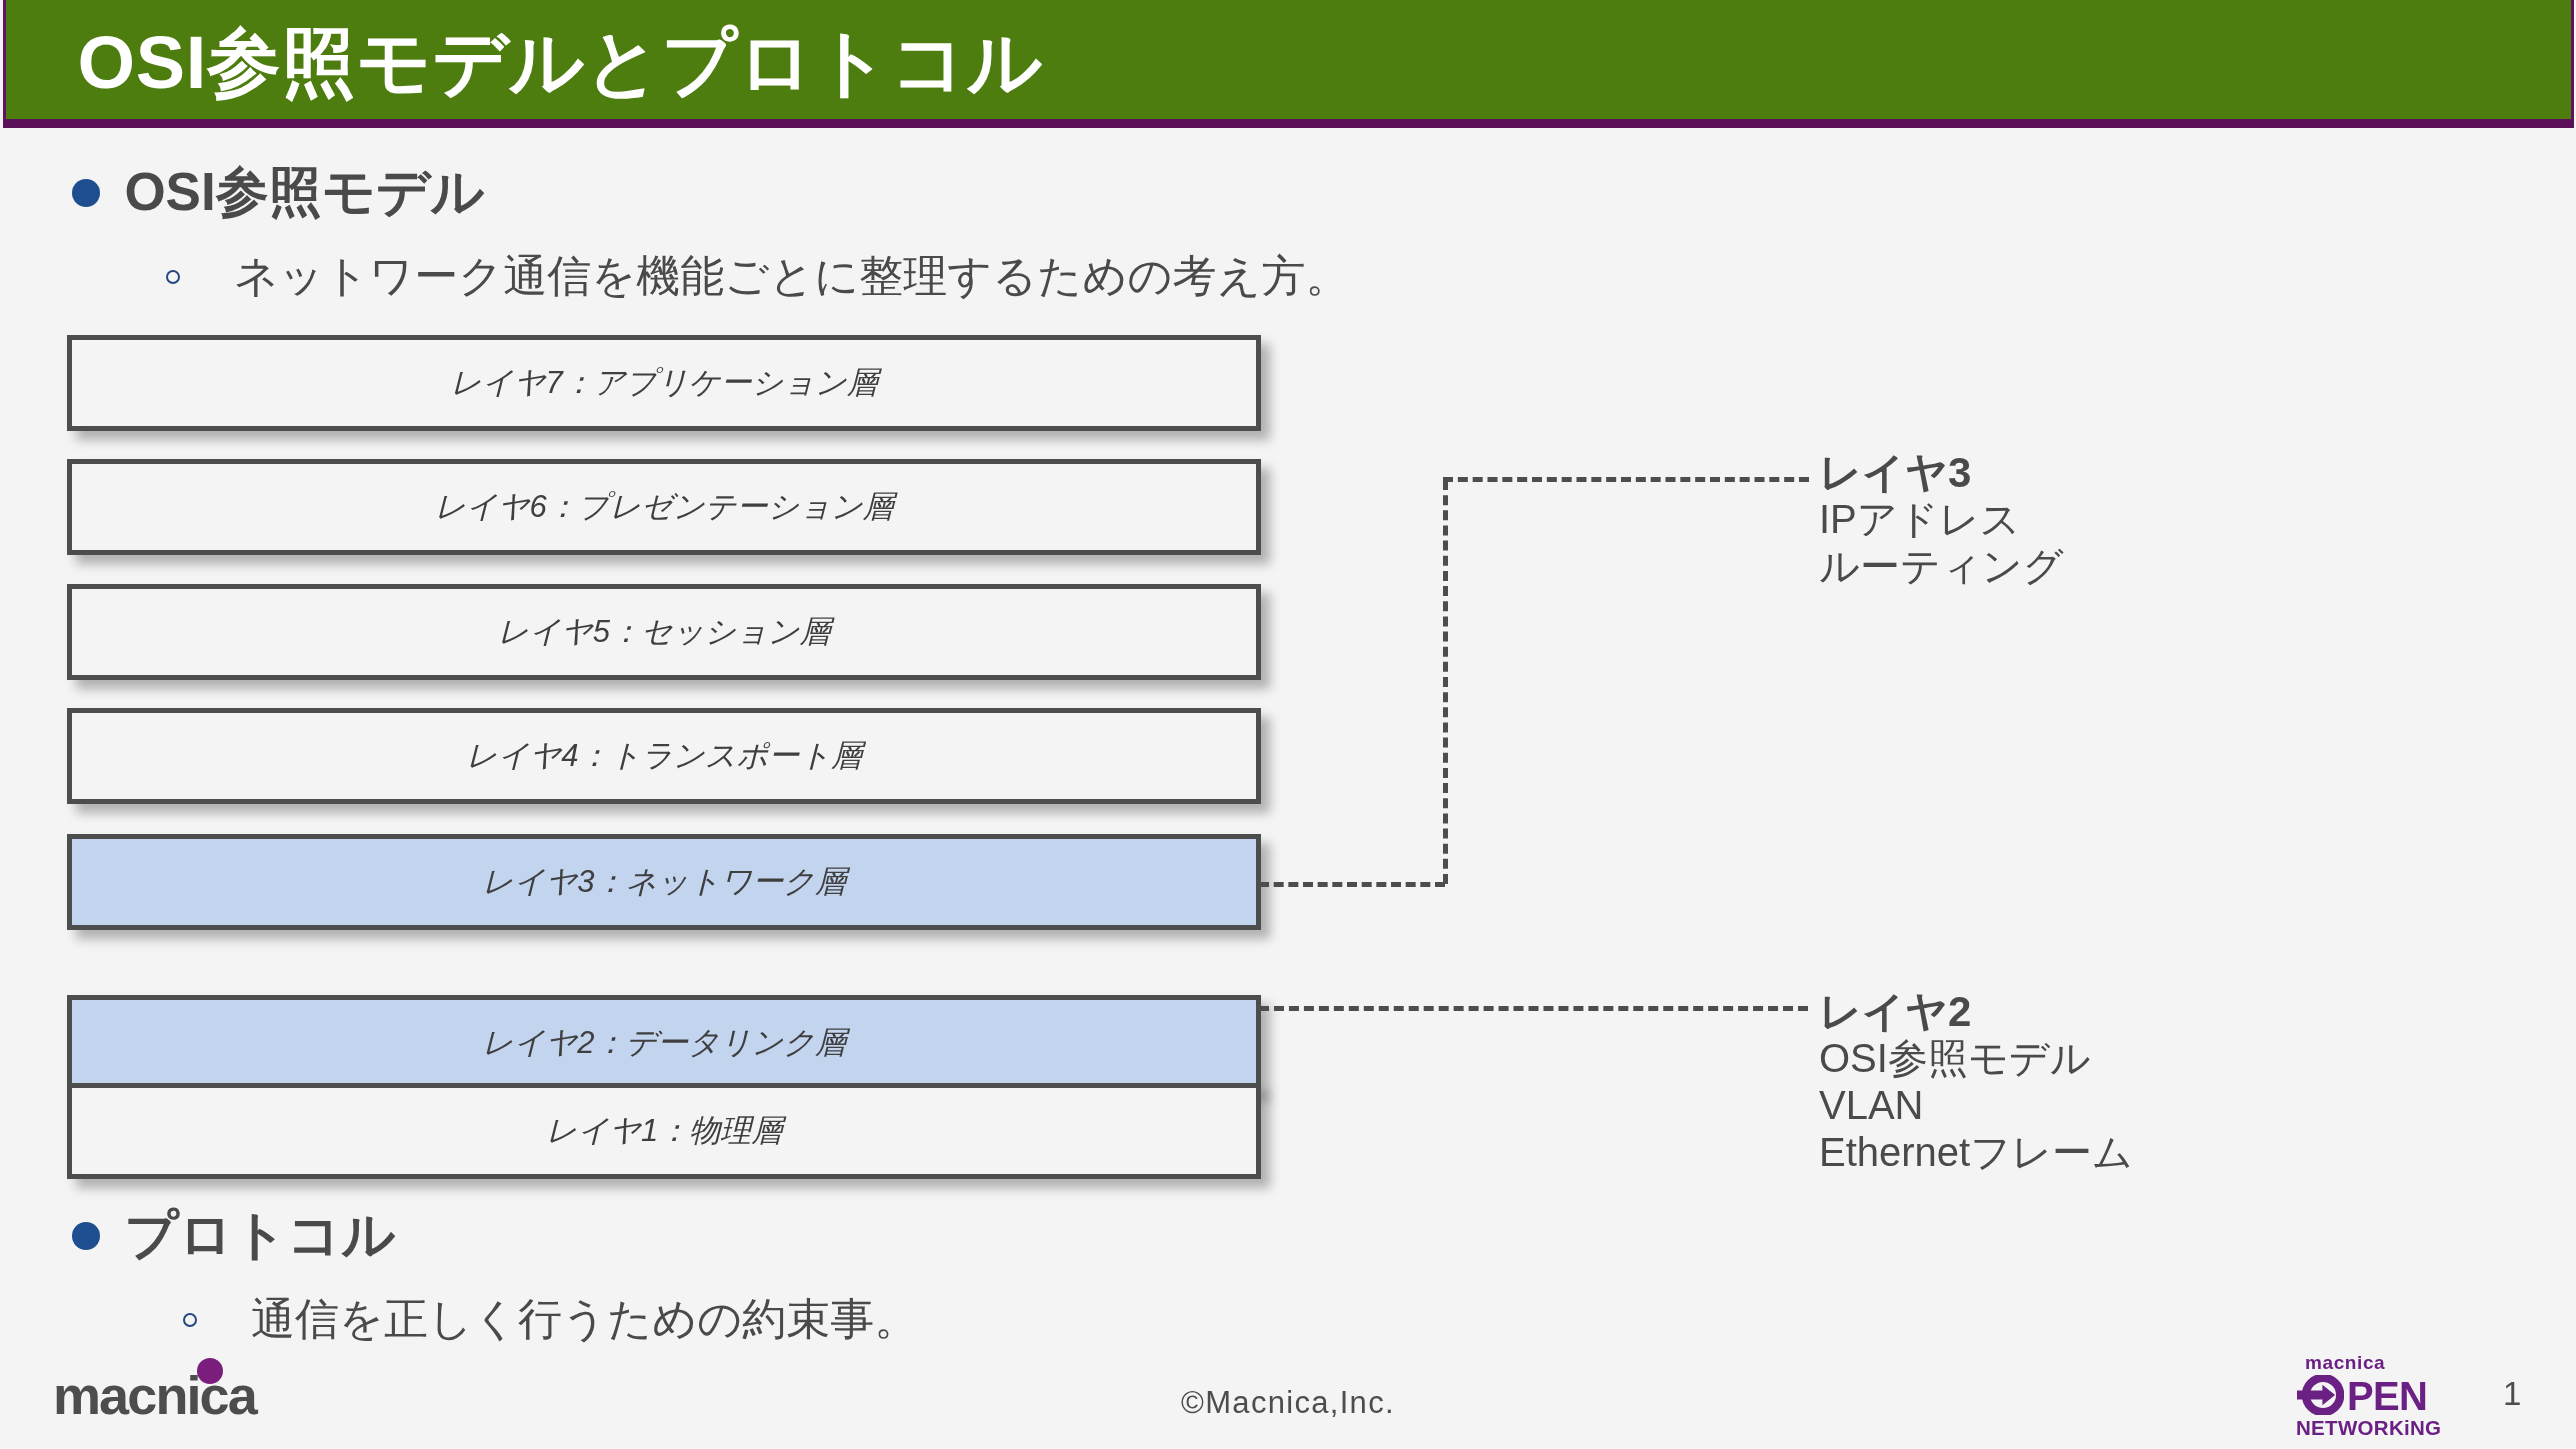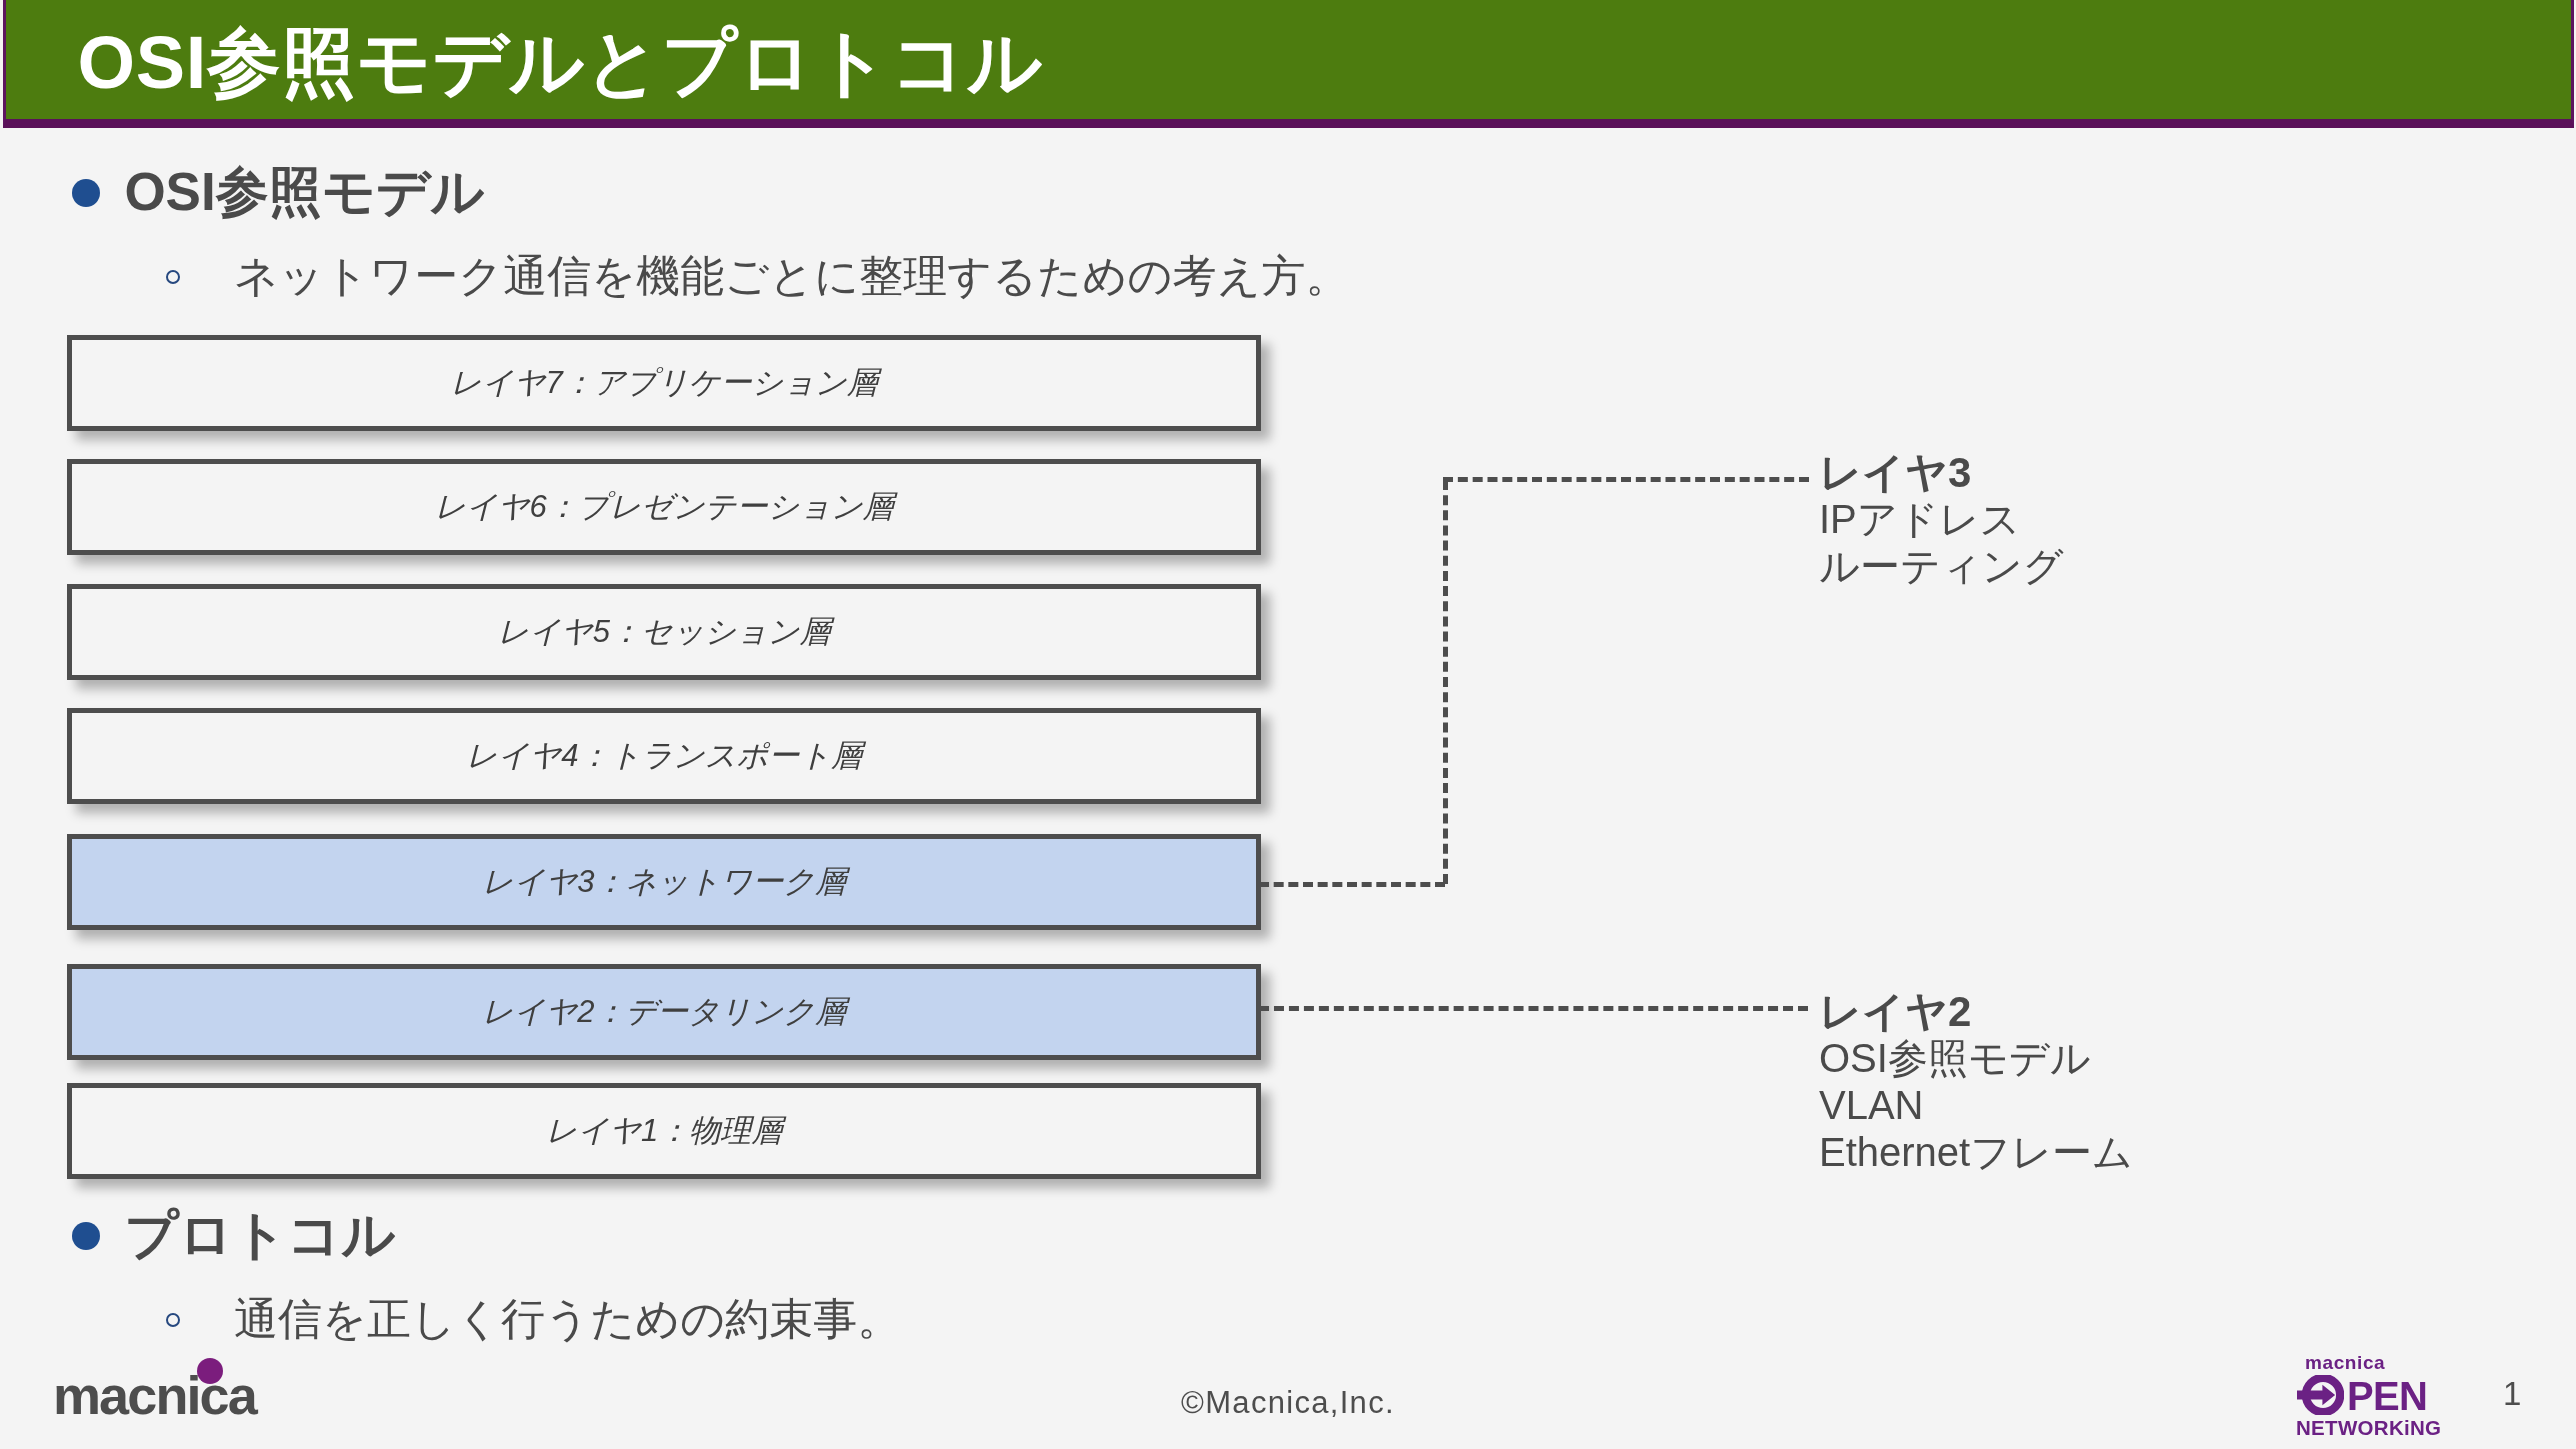--- a/index.html
+++ b/index.html
@@ -245,21 +245,21 @@
   </div>
   <div class="layer-box" style="top:584px;">
     <span class="layer-text">レイヤ5：セッション層</span>
   </div>
   <div class="layer-box" style="top:708px;">
     <span class="layer-text">レイヤ4：トランスポート層</span>
   </div>
   <div class="layer-box highlight" style="top:834px;">
     <span class="layer-text">レイヤ3：ネットワーク層</span>
   </div>
-  <div class="layer-box highlight" style="top:964px;">
+  <div class="layer-box highlight" style="top:995px;">
     <span class="layer-text">レイヤ2：データリンク層</span>
   </div>
   <div class="layer-box" style="top:1083px;">
     <span class="layer-text">レイヤ1：物理層</span>
   </div>
 
   <div class="dash-h" style="left:1259px; top:882px; width:186px;"></div>
   <div class="dash-v" style="left:1443px; top:480px; height:404px;"></div>
   <div class="dash-h" style="left:1443px; top:477px; width:366px;"></div>
 
@@ -275,21 +275,21 @@
     <div class="ann-title">レイヤ2</div>
     <div class="ann-line">OSI参照モデル</div>
     <div class="ann-line">VLAN</div>
     <div class="ann-line">Ethernetフレーム</div>
   </div>
 
   <div class="bullet-row" style="left:72px; top:1200px;">
     <span class="bullet-dot"></span>
     <span class="bullet-label">プロトコル</span>
   </div>
-  <div class="sub-row" style="left:166px; top:1290px;">
+  <div class="sub-row" style="left:183px; top:1290px;">
     <span class="sub-dot"></span>
     <span class="sub-label">通信を正しく行うための約束事。</span>
   </div>
 
   <div id="macnica-logo">
     <div id="macnica-wordmark">macnica</div>
     <div id="macnica-dot"></div>
   </div>
 
   <div id="copyright">©Macnica,Inc.</div>

